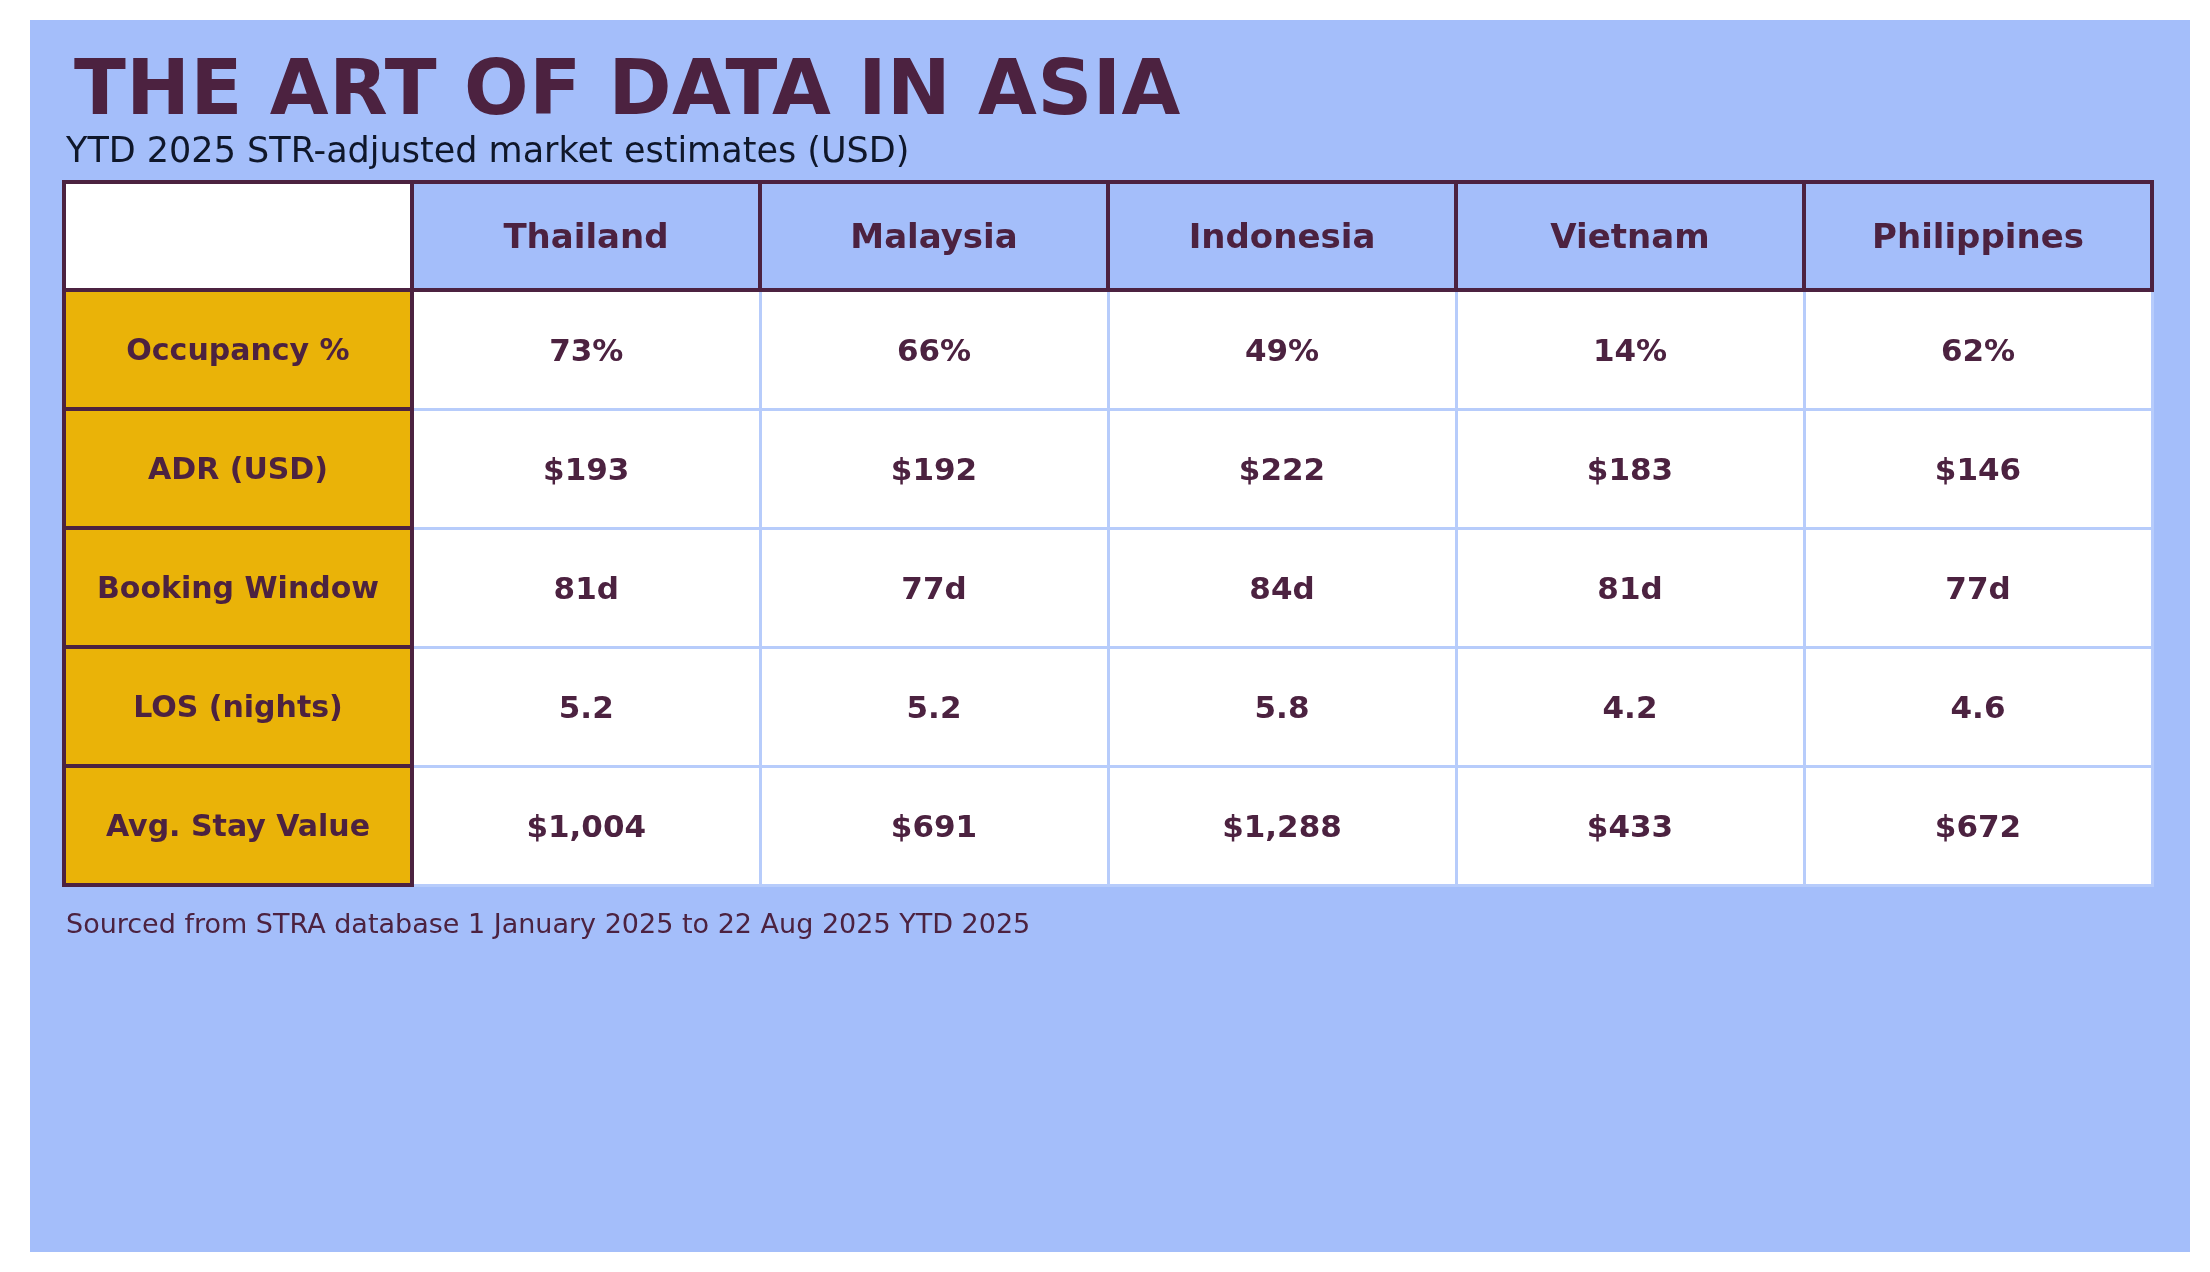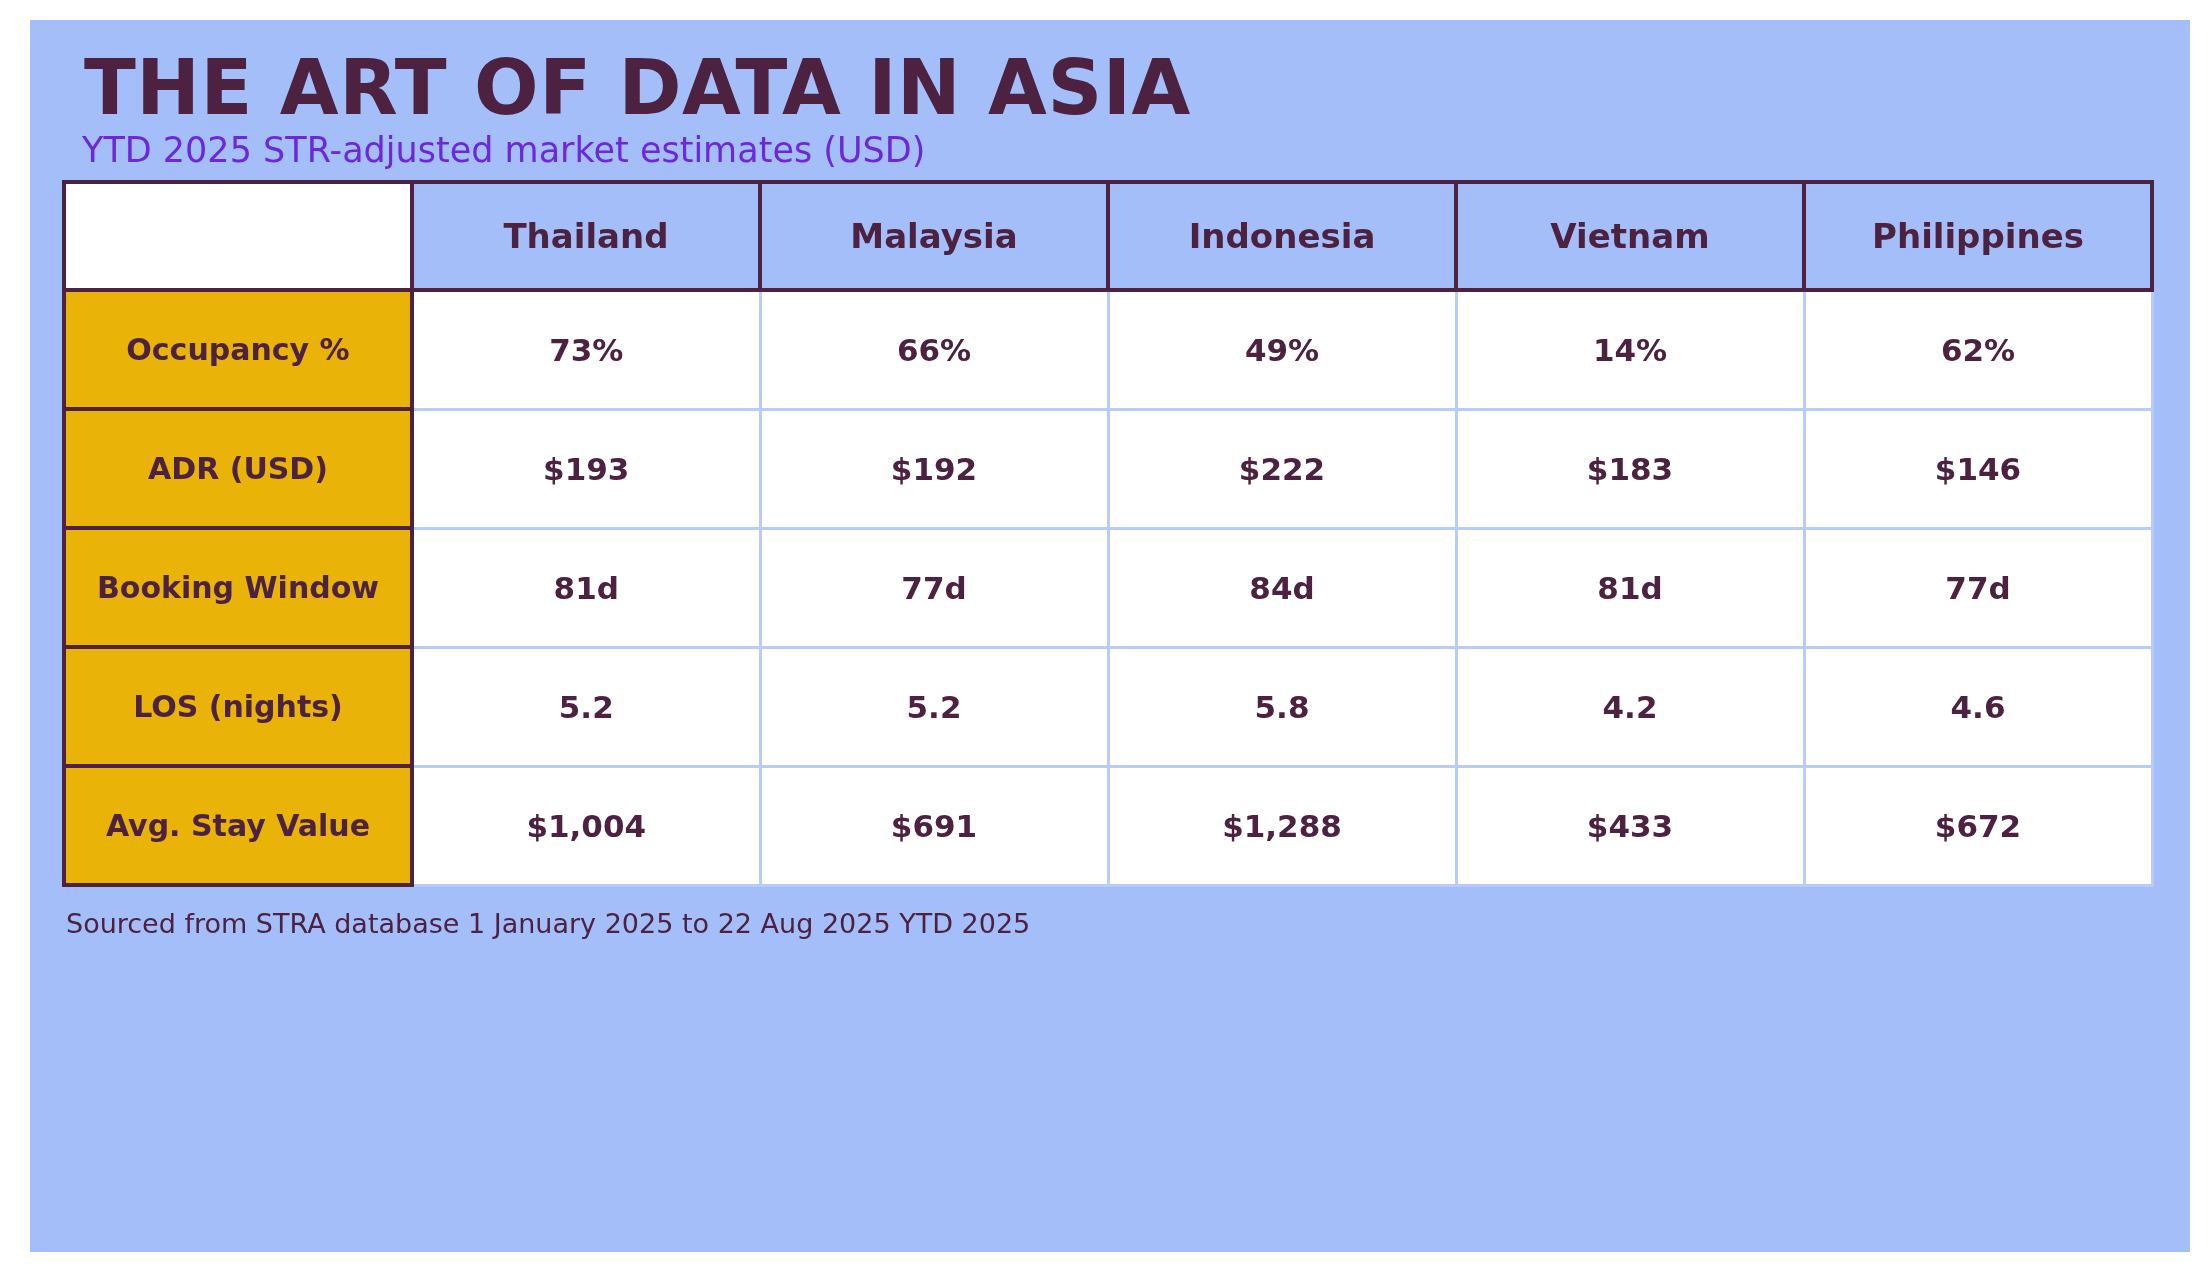--- a/index.html
+++ b/index.html
@@ -29,27 +29,27 @@
     top: 30px;
     width: 2096px;
     height: 1180px;
   }
   .title {
     font-size: 76px;
     font-weight: bold;
     color: #4c2240;
     letter-spacing: 0.5px;
     line-height: 1.0;
-    margin: 0 0 4px 22px;
+    margin: 0 0 4px 12px;
     white-space: nowrap;
   }
   .subtitle {
     font-size: 35px;
-    color: #6d28d9;
-    margin: 0 0 10px 20px;
+    color: #0f172a;
+    margin: 0 0 10px 4px;
     line-height: 1.15;
     white-space: nowrap;
   }
   table.metrics {
     border-collapse: collapse;
     table-layout: fixed;
     width: 2092px;
     margin: 0;
   }
   table.metrics col.firstcol { width: 348px; }

